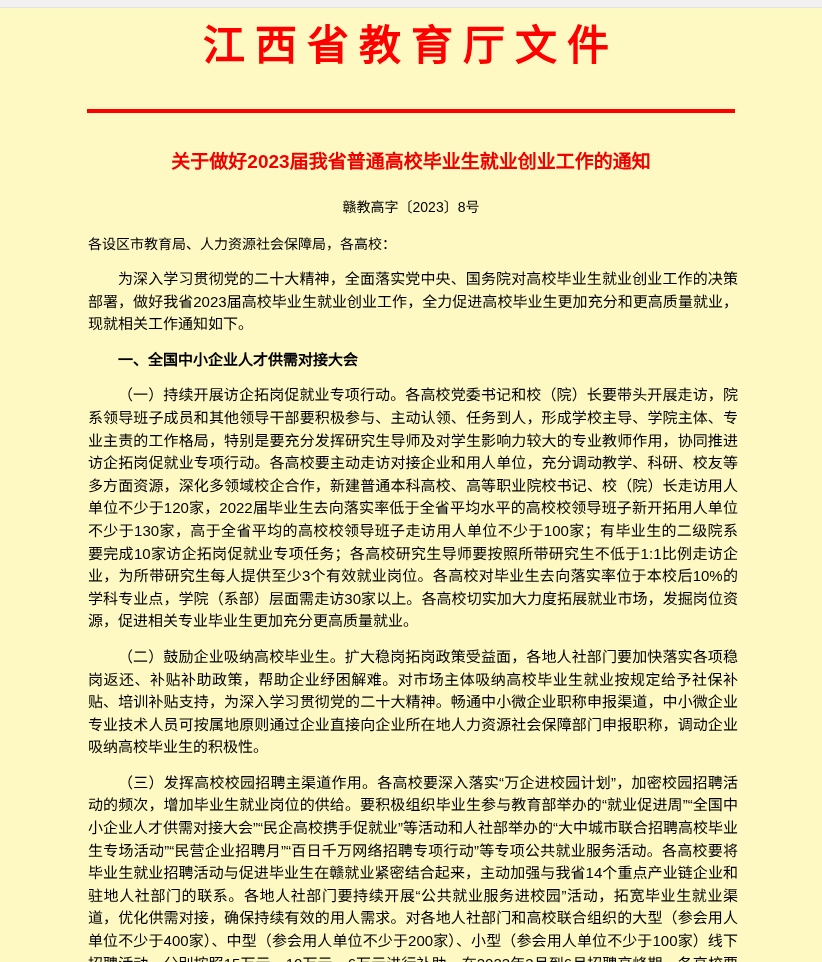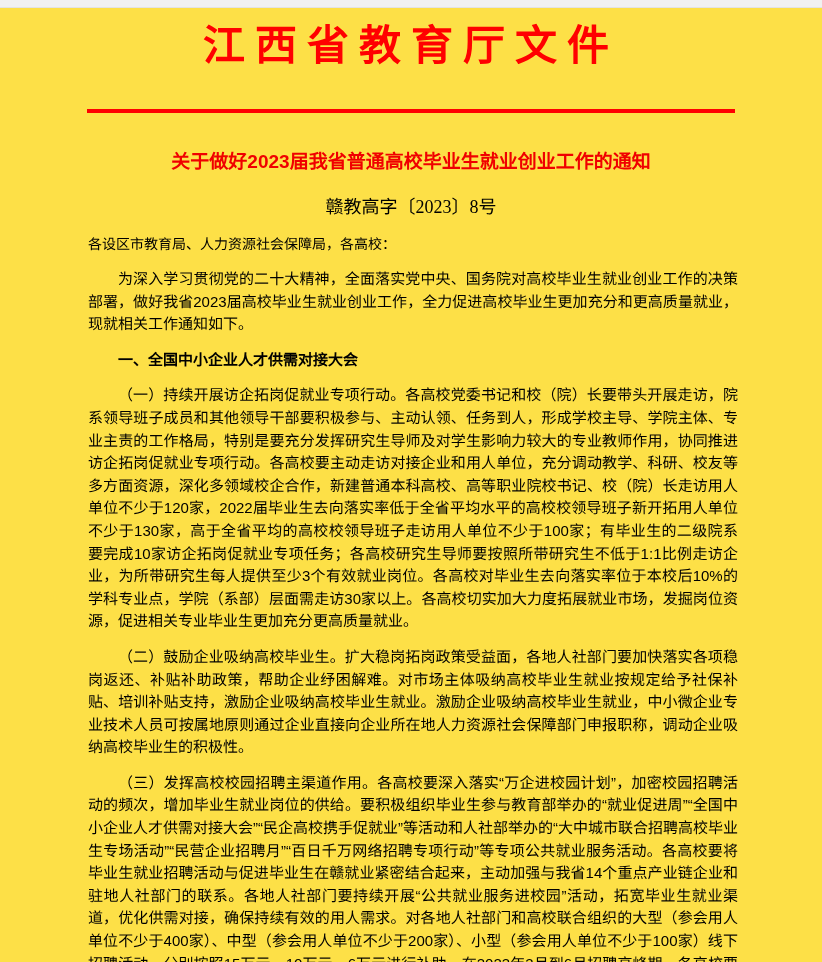--- a/index.html
+++ b/index.html
@@ -9,21 +9,21 @@
     width: 822px;
     height: 962px;
     overflow: hidden;
     background: #ffffff;
     font-family: "Liberation Serif", "DejaVu Serif", serif;
     color: #000000;
   }
   .page {
     width: 822px;
     height: 962px;
-    background: #fde047;
+    background: #fef9c3;
     position: relative;
   }
   .top-strip {
     height: 8px;
     width: 100%;
     background: #f1f1f1;
     border-bottom: 1px solid #e3e3e3;
   }
   .letterhead {
     margin-top: 15px;
@@ -43,23 +43,23 @@
     margin-top: 38px;
     text-align: center;
     font-size: 19px;
     line-height: 22px;
     font-weight: bold;
     font-family: Liberation Sans, sans-serif;
   }
   .doc-number {
     margin-top: 26px;
     text-align: center;
-    font-size: 18px;
+    font-size: 14px;
     line-height: 17px;
-    font-family: Liberation Serif, serif;
+    font-family: Liberation Sans, sans-serif;
   }
   .content {
     padding: 0 84px 0 88px;
     font-family: "Liberation Sans", "DejaVu Sans", sans-serif;
   }
   .addressee {
     margin-top: 17px;
     font-size: 14px;
     line-height: 22px;
   }
@@ -94,19 +94,19 @@
   <div class="content">
 
     <div class="addressee">各设区市教育局、人力资源社会保障局，各高校：</div>
 
     <p class="para">为深入学习贯彻党的二十大精神，全面落实党中央、国务院对高校毕业生就业创业工作的决策部署，做好我省2023届高校毕业生就业创业工作，全力促进高校毕业生更加充分和更高质量就业，现就相关工作通知如下。</p>
 
     <p class="para section-heading">一、全国中小企业人才供需对接大会</p>
 
     <p class="para">（一）持续开展访企拓岗促就业专项行动。各高校党委书记和校（院）长要带头开展走访，院系领导班子成员和其他领导干部要积极参与、主动认领、任务到人，形成学校主导、学院主体、专业主责的工作格局，特别是要充分发挥研究生导师及对学生影响力较大的专业教师作用，协同推进访企拓岗促就业专项行动。各高校要主动走访对接企业和用人单位，充分调动教学、科研、校友等多方面资源，深化多领域校企合作，新建普通本科高校、高等职业院校书记、校（院）长走访用人单位不少于120家，2022届毕业生去向落实率低于全省平均水平的高校校领导班子新开拓用人单位不少于130家，高于全省平均的高校校领导班子走访用人单位不少于100家；有毕业生的二级院系要完成10家访企拓岗促就业专项任务；各高校研究生导师要按照所带研究生不低于1:1比例走访企业，为所带研究生每人提供至少3个有效就业岗位。各高校对毕业生去向落实率位于本校后10%的学科专业点，学院（系部）层面需走访30家以上。各高校切实加大力度拓展就业市场，发掘岗位资源，促进相关专业毕业生更加充分更高质量就业。</p>
 
-    <p class="para">（二）鼓励企业吸纳高校毕业生。扩大稳岗拓岗政策受益面，各地人社部门要加快落实各项稳岗返还、补贴补助政策，帮助企业纾困解难。对市场主体吸纳高校毕业生就业按规定给予社保补贴、培训补贴支持，激励企业吸纳高校毕业生就业。激励企业吸纳高校毕业生就业，中小微企业专业技术人员可按属地原则通过企业直接向企业所在地人力资源社会保障部门申报职称，调动企业吸纳高校毕业生的积极性。</p>
+    <p class="para">（二）鼓励企业吸纳高校毕业生。扩大稳岗拓岗政策受益面，各地人社部门要加快落实各项稳岗返还、补贴补助政策，帮助企业纾困解难。对市场主体吸纳高校毕业生就业按规定给予社保补贴、培训补贴支持，为深入学习贯彻党的二十大精神。畅通中小微企业职称申报渠道，中小微企业专业技术人员可按属地原则通过企业直接向企业所在地人力资源社会保障部门申报职称，调动企业吸纳高校毕业生的积极性。</p>
 
     <p class="para">（三）发挥高校校园招聘主渠道作用。各高校要深入落实“万企进校园计划”，加密校园招聘活动的频次，增加毕业生就业岗位的供给。要积极组织毕业生参与教育部举办的“就业促进周”“全国中小企业人才供需对接大会”“民企高校携手促就业”等活动和人社部举办的“大中城市联合招聘高校毕业生专场活动”“民营企业招聘月”“百日千万网络招聘专项行动”等专项公共就业服务活动。各高校要将毕业生就业招聘活动与促进毕业生在赣就业紧密结合起来，主动加强与我省14个重点产业链企业和驻地人社部门的联系。各地人社部门要持续开展“公共就业服务进校园”活动，拓宽毕业生就业渠道，优化供需对接，确保持续有效的用人需求。对各地人社部门和高校联合组织的大型（参会用人单位不少于400家）、中型（参会用人单位不少于200家）、小型（参会用人单位不少于100家）线下招聘活动，分别按照15万元、10万元、6万元进行补助。在2023年3月到6月招聘高峰期，各高校要确保活动场次数，做到天天有招聘，周周有专场招聘，月月有大型招聘，即校院（系）两级每天至少举办1场招聘相关活动，校院（系）两级每周至少举办1场专场招聘，每校每月至少举办一场大型校园招聘会。</p>
 
   </div>
 
 </div>
 
 </body></html>

